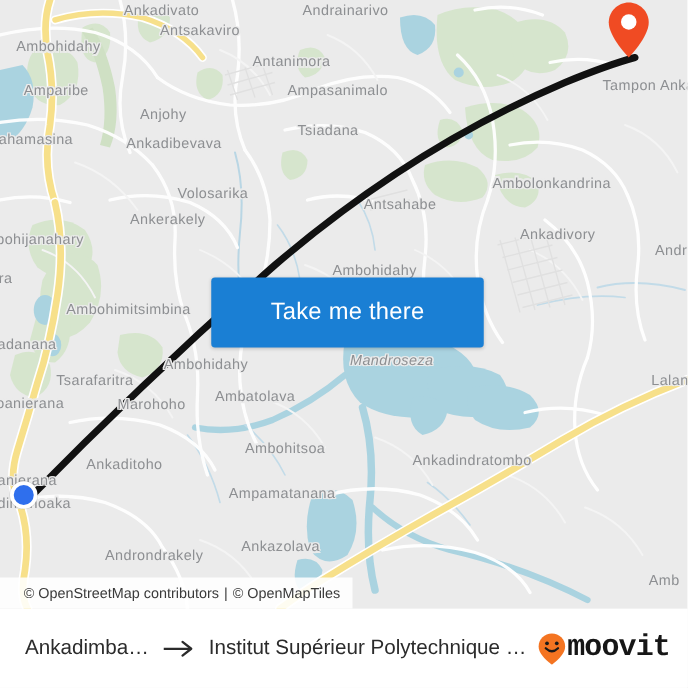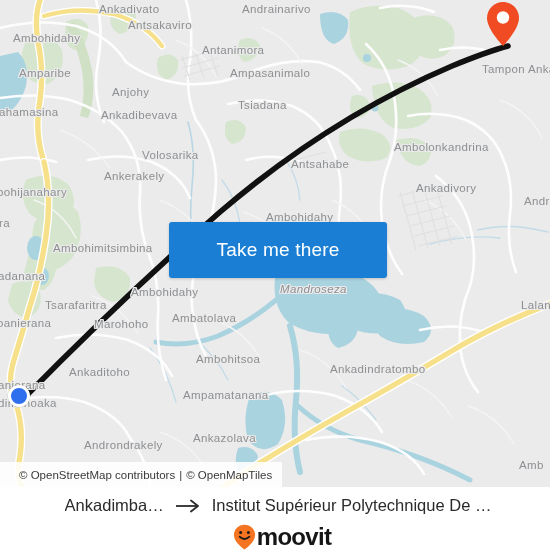--- a/index.html
+++ b/index.html
@@ -121,21 +121,20 @@
     position: absolute;
     left: 0;
     top: 487px;
     width: 550px;
     height: 63px;
     background: #ffffff;
     display: flex;
     align-items: center;
     box-sizing: border-box;
     padding: 0 14px 0 20px;
-    flex-direction: column;
   }
   #route-summary {
     display: flex;
     align-items: center;
     flex: 1 1 auto;
     min-width: 0;
     overflow: hidden;
   }
   .route-endpoint {
     font-size: 16.5px;
@@ -153,21 +152,21 @@
     align-items: center;
     color: #2b2b2b;
   }
   #moovit-logo {
     flex: 0 0 auto;
     display: flex;
     align-items: center;
     margin-left: 8px;
   }
   #moovit-wordmark {
-    font-family: Liberation Sans, sans-serif;
+    font-family: Liberation Mono, monospace;
     font-size: 24px;
     font-weight: bold;
     color: #161616;
     letter-spacing: -0.7px;
     margin-left: 1px;
     line-height: 1;
     text-align: center;
   }
 </style>
 </head>

